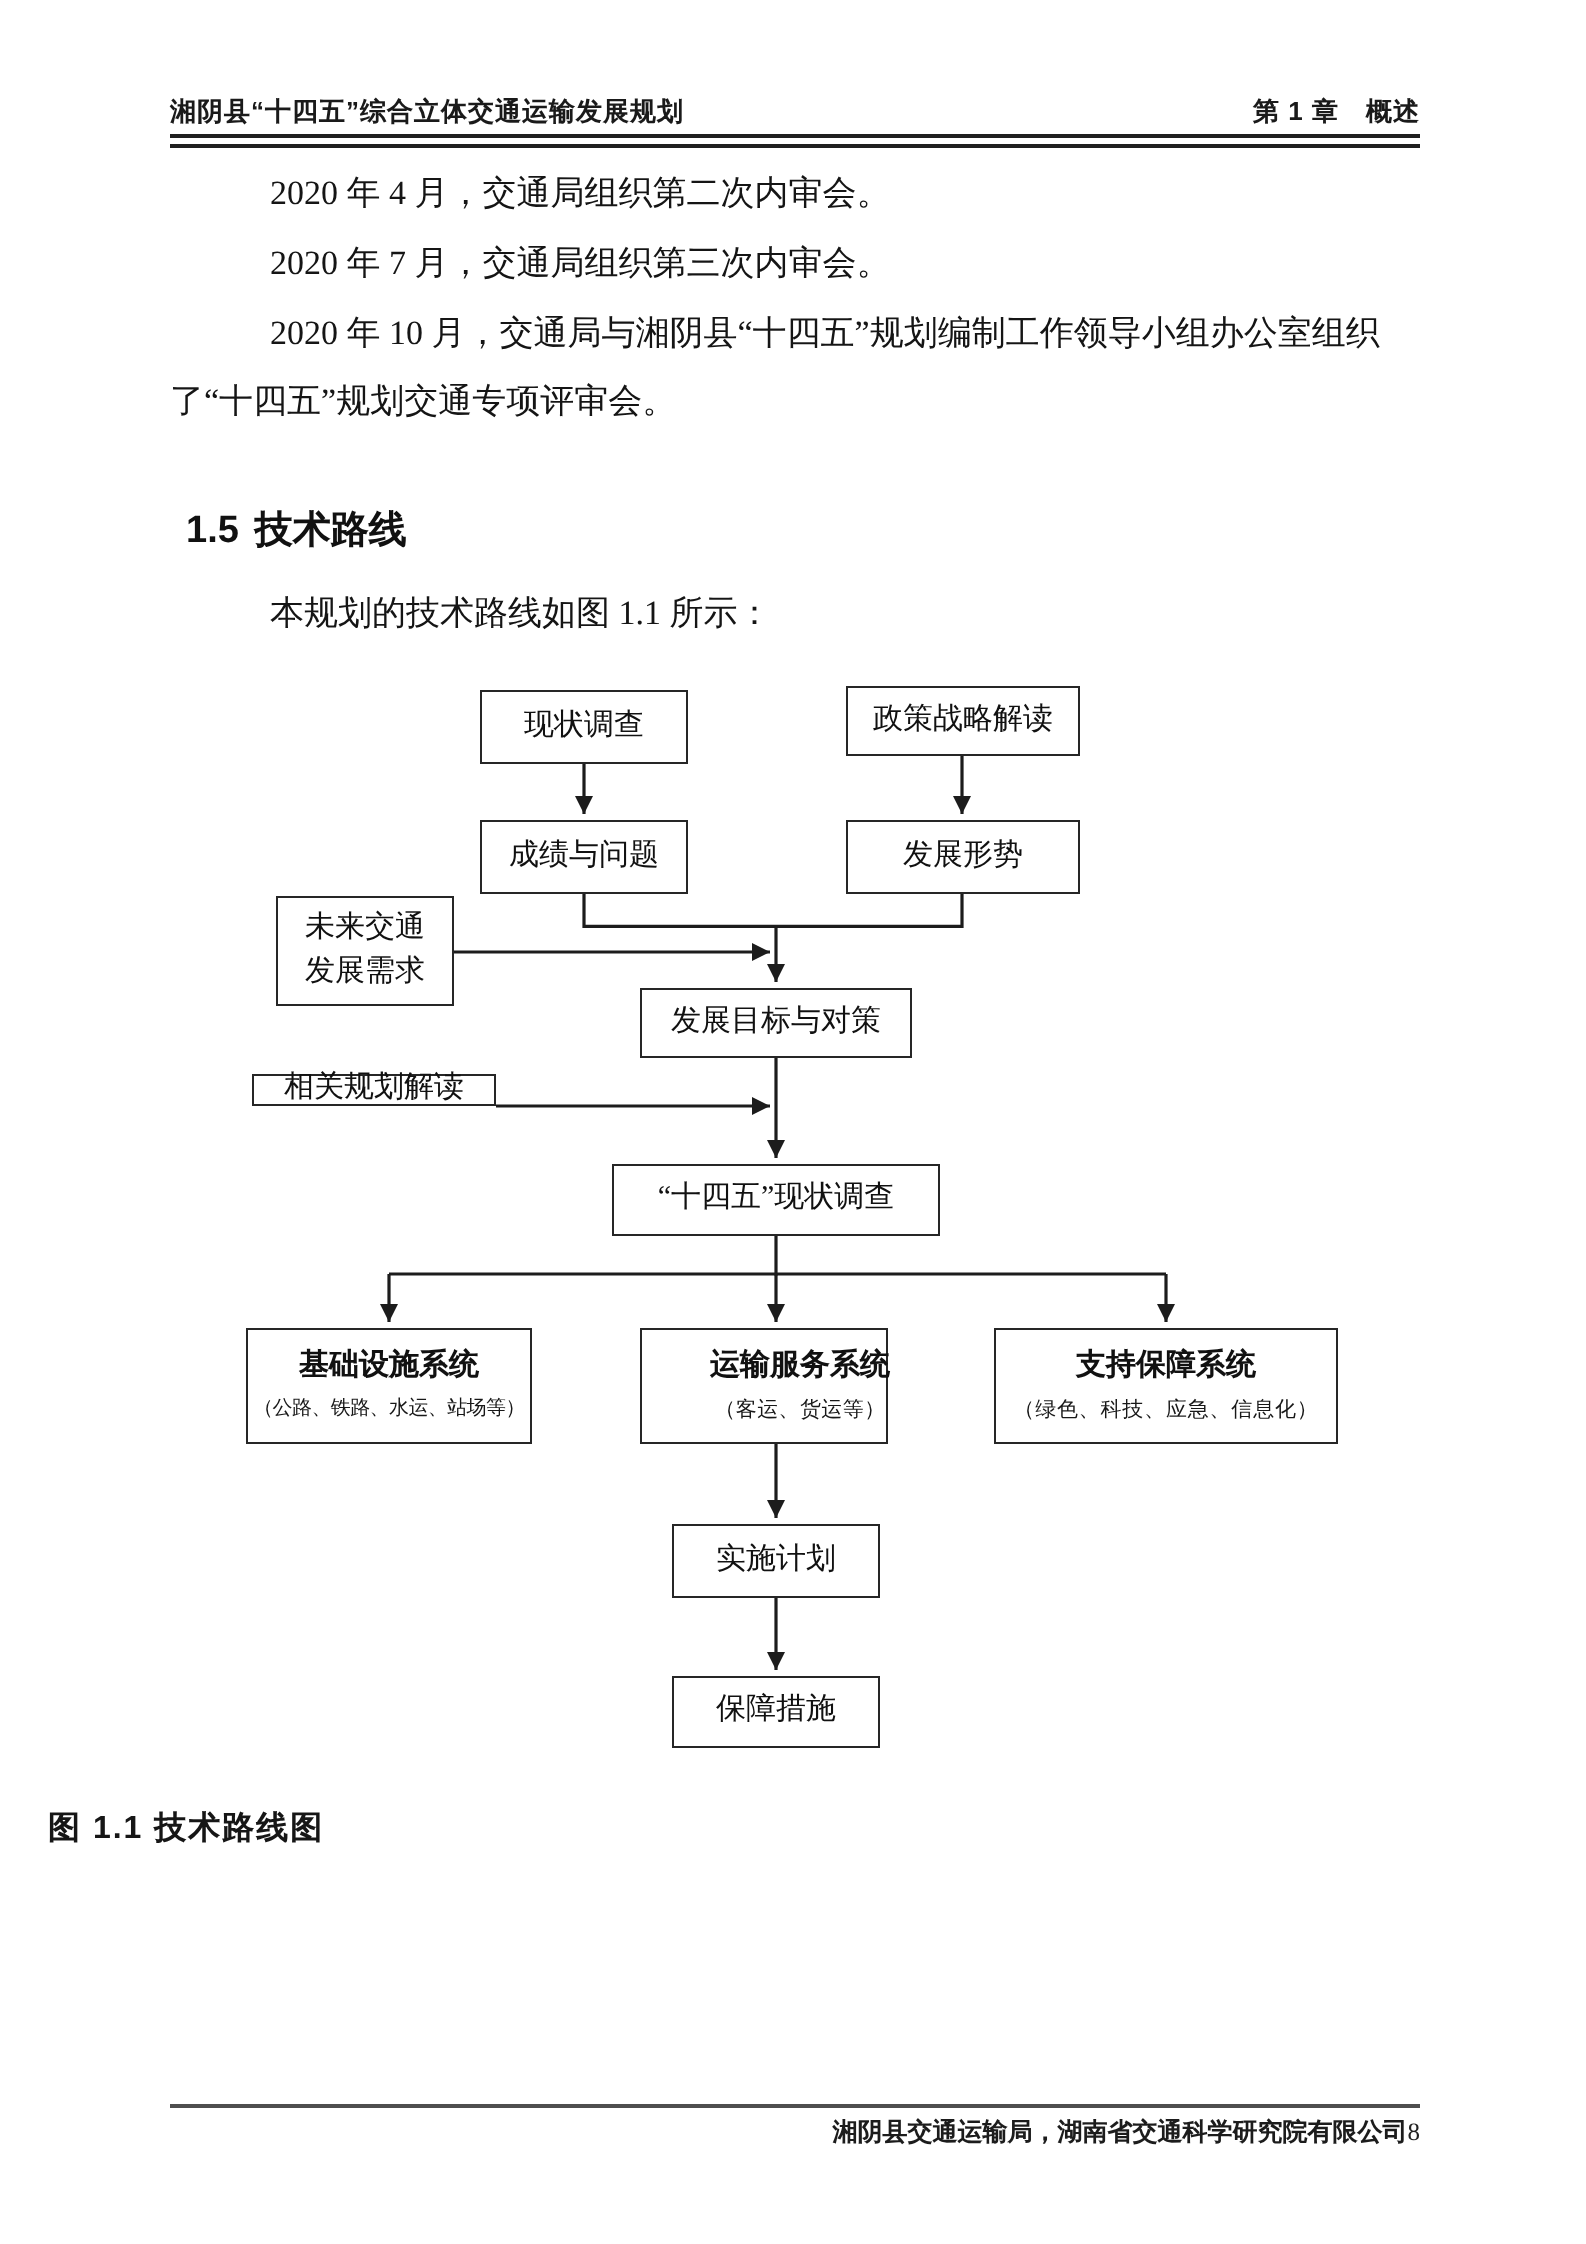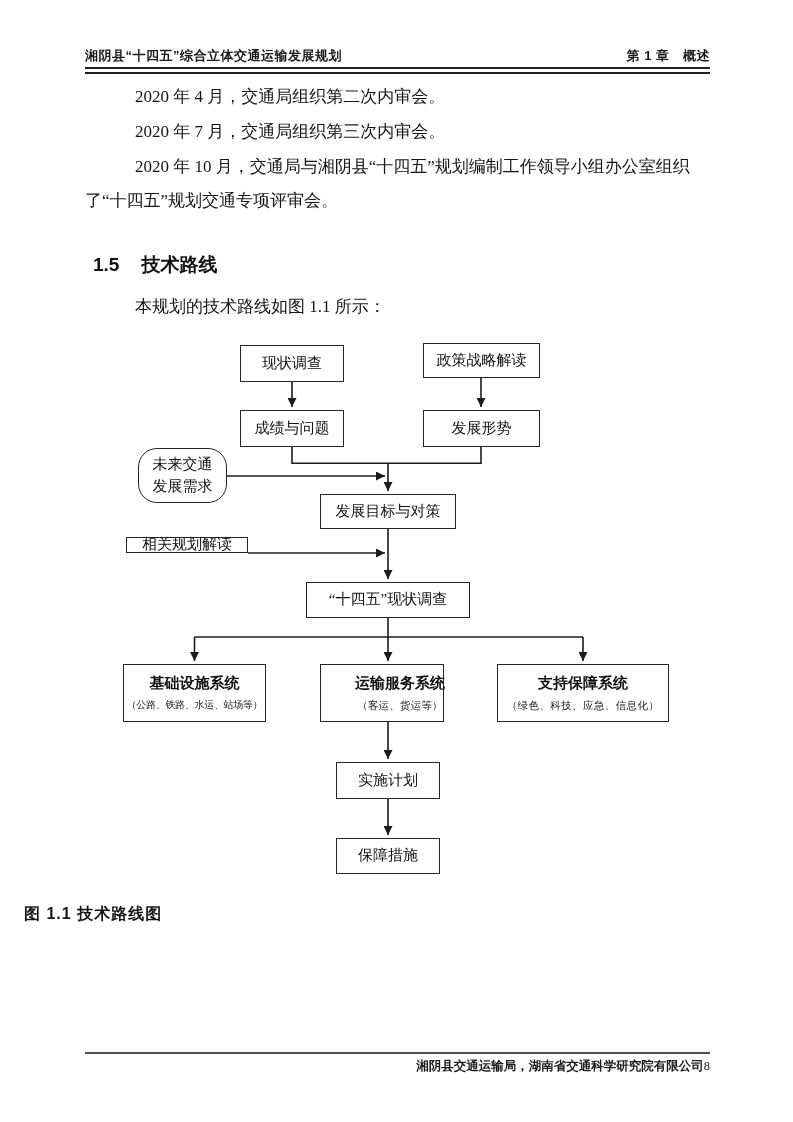--- a/index.html
+++ b/index.html
@@ -30,42 +30,42 @@
   .content p{
     margin:0 0 1px 0;
     font-size:17px;line-height:34px;
     text-indent:50px;
     color:#151515;
   }
   .sec-head{
     margin:34px 0 12px 8px;
     font-family:"Liberation Sans","DejaVu Sans",sans-serif;
     font-weight:700;font-size:19px;color:#111;
-    display:flex;gap:22px;align-items:baseline;
+    display:flex;gap:8px;align-items:baseline;
   }
   
   .flow{
     position:absolute;left:0;top:335px;width:793px;height:545px;
   }
   .flow svg{position:absolute;left:0;top:0;}
   .node{
     position:absolute;box-sizing:border-box;
     border:1.6px solid #262626;background:#fff;
     display:flex;flex-direction:column;align-items:center;justify-content:center;
     font-size:15px;color:#111;line-height:1.45;
     text-align:center;white-space:nowrap;
   }
   .node .t{font-size:15px;}
   .node .t.b{font-weight:700;}
   .node .s{font-size:10px;letter-spacing:-.3px;margin-top:3px;color:#181818;}
   .n1 {left:240px;top:10px; width:104px;height:37px;}
   .n2 {left:423px;top:8px;  width:117px;height:35px;}
   .n3 {left:240px;top:75px; width:104px;height:37px;}
   .n4 {left:423px;top:75px; width:117px;height:37px;}
-  .n5 {left:138px;top:113px;width:89px; height:55px;border-radius:19px;}
+  .n5 {left:138px;top:113px;width:89px; height:55px;}
   .n6 {left:320px;top:159px;width:136px;height:35px;}
   .n7 {left:126px;top:202px;width:122px;height:16px;}
   .n8 {left:306px;top:247px;width:164px;height:36px;}
   .n9 {left:123px;top:329px;width:143px;height:58px;}
   .n10{left:320px;top:329px;width:124px;height:58px;padding-left:36px;}
   .n11{left:497px;top:329px;width:172px;height:58px;}
   .n11 .s{letter-spacing:.4px;font-size:10.5px;}
   .n10 .s{font-size:10.5px;letter-spacing:.2px;}
   .n12{left:336px;top:427px;width:104px;height:37px;}
   .n13{left:336px;top:503px;width:104px;height:36px;}

